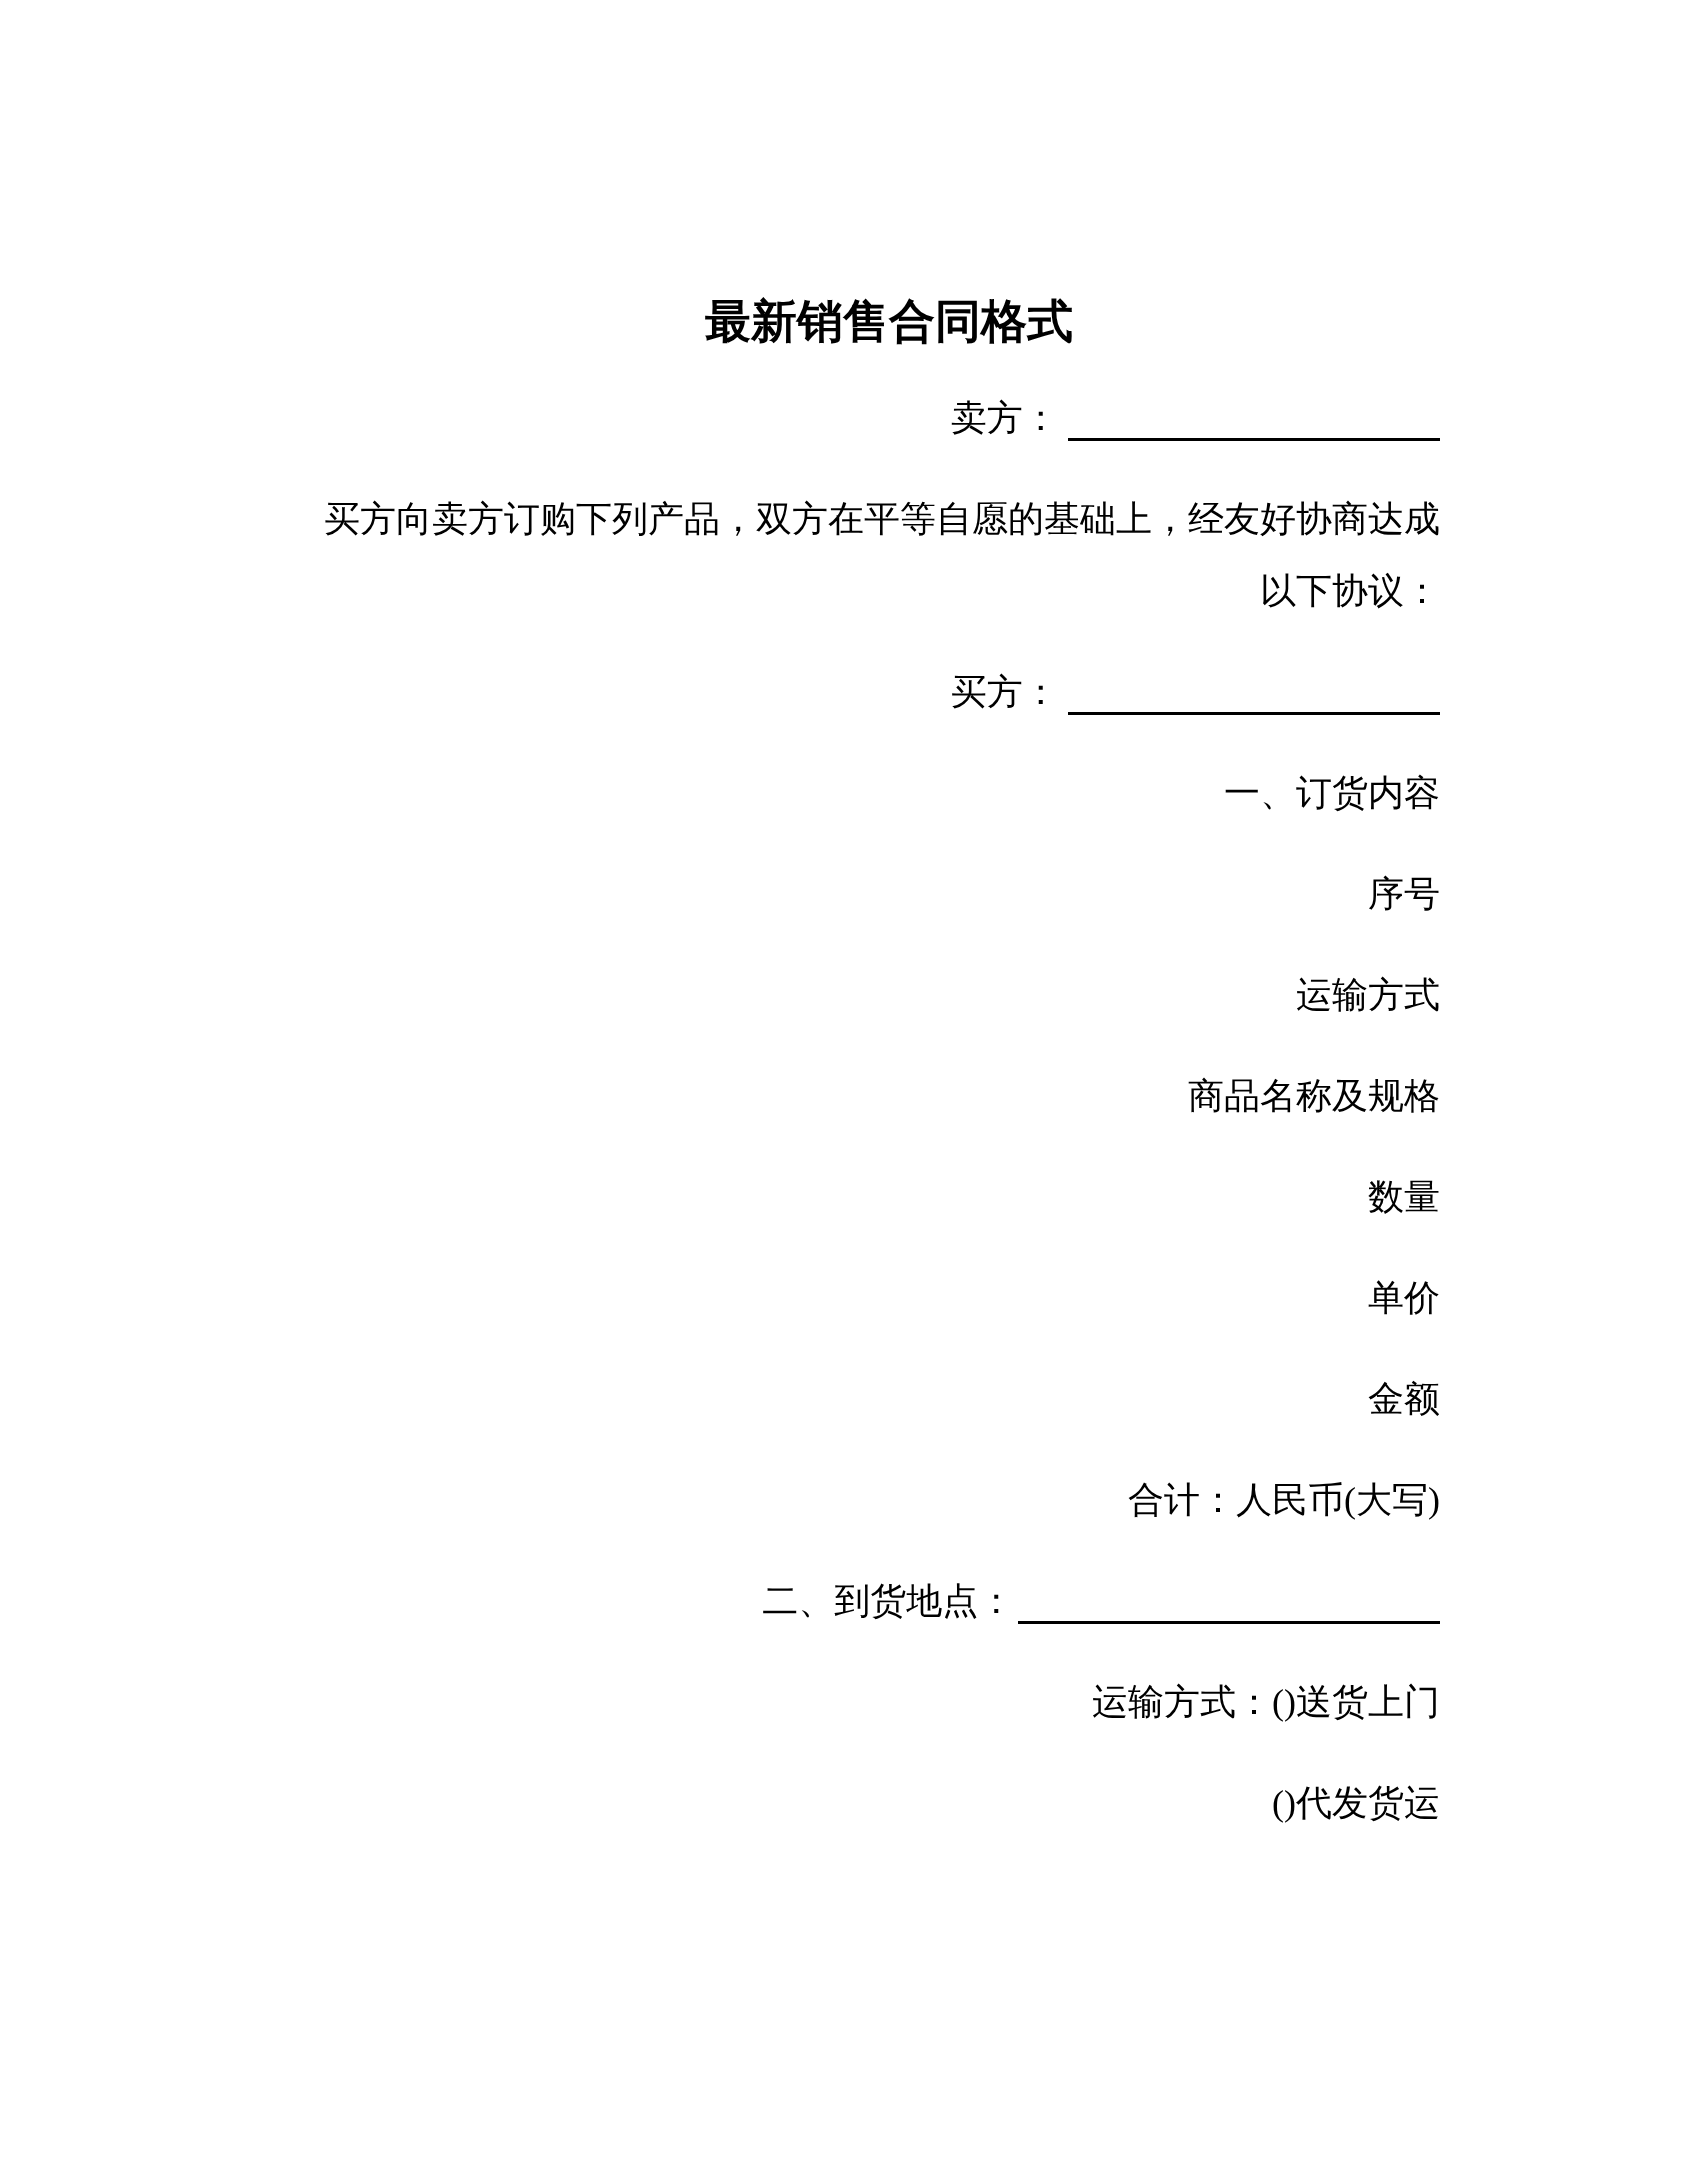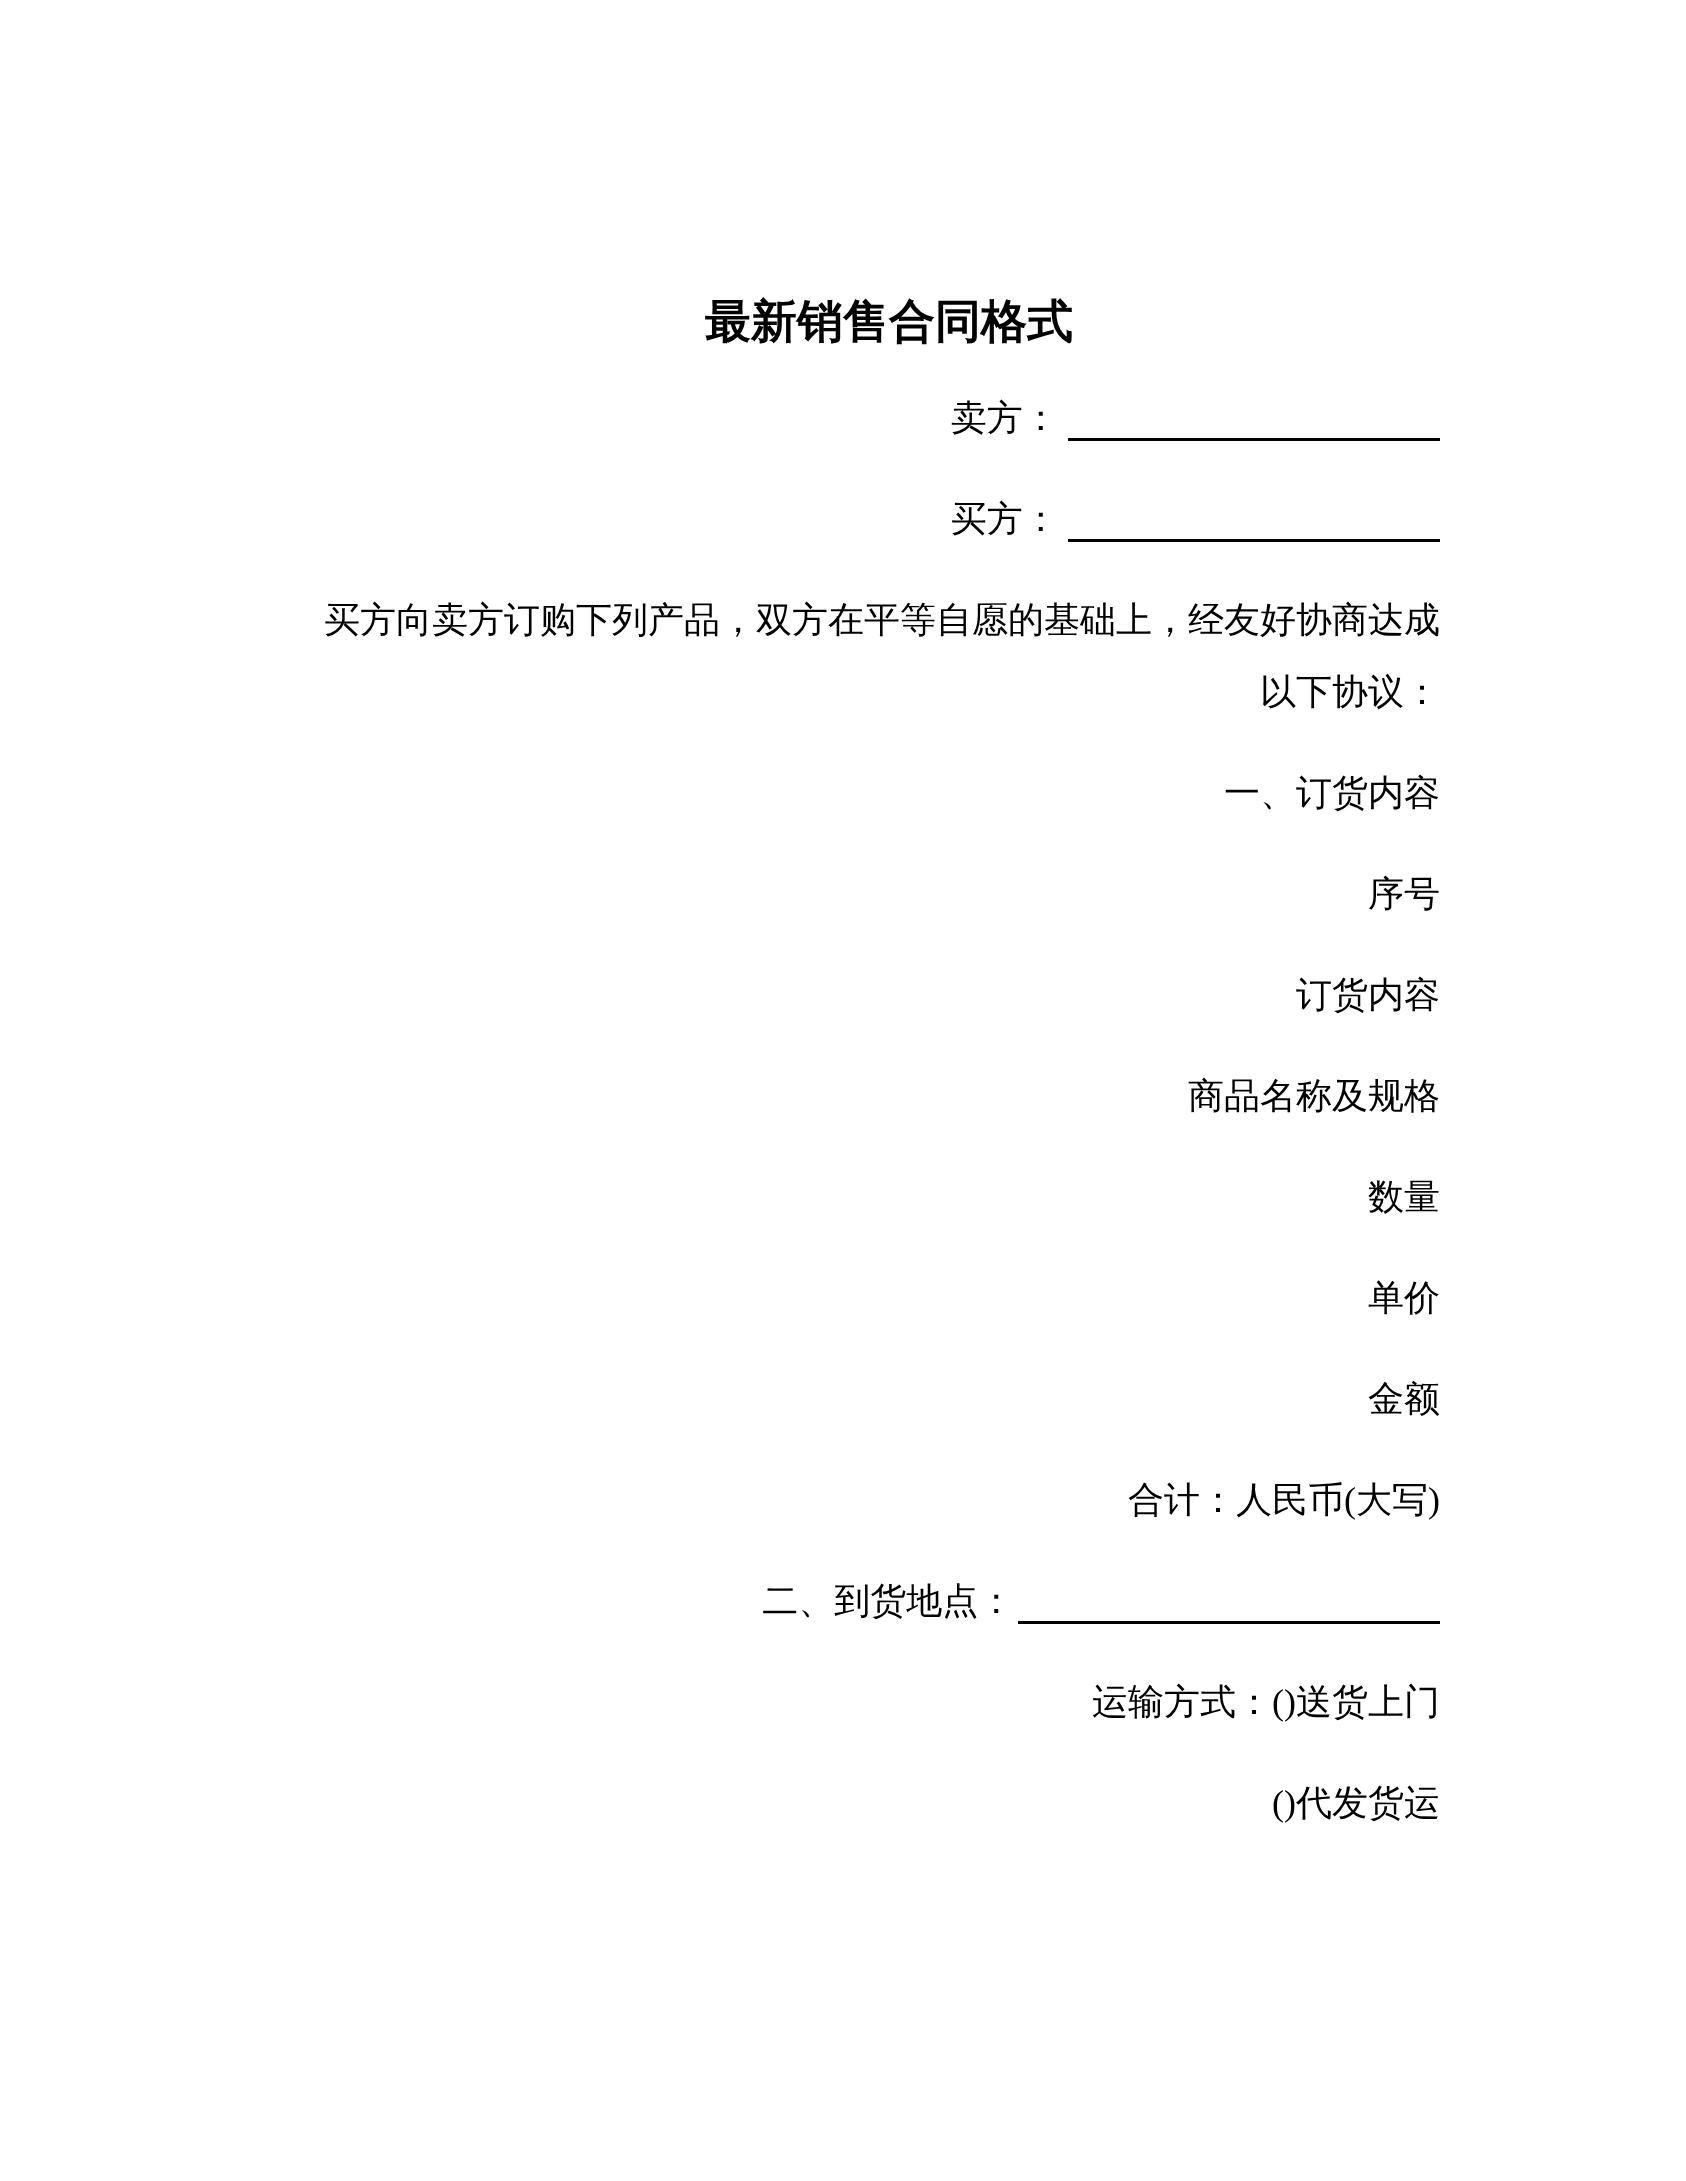--- a/index.html
+++ b/index.html
@@ -57,30 +57,30 @@
 
 <div class="page">
   <div class="content">
 
     <p class="doc-title">最新销售合同格式</p>
 
     <p class="line">
       <span>卖方：</span><span class="blank blank-party"></span>
     </p>
 
+    <p class="line">买方向卖方订购下列产品，双方在平等自愿的基础上，经友好协商达成以下协议：</p>
+
     <p class="line">
       <span>买方：</span><span class="blank blank-party"></span>
     </p>
 
-    <p class="line">买方向卖方订购下列产品，双方在平等自愿的基础上，经友好协商达成以下协议：</p>
-
     <p class="line">一、订货内容</p>
 
     <p class="line">序号</p>
-    <p class="line">订货内容</p>
+    <p class="line">运输方式</p>
     <p class="line">商品名称及规格</p>
     <p class="line">数量</p>
     <p class="line">单价</p>
     <p class="line">金额</p>
 
     <p class="line">合计：人民币(大写)</p>
 
     <p class="line">
       <span>二、到货地点：</span><span class="blank blank-dest"></span>
     </p>

